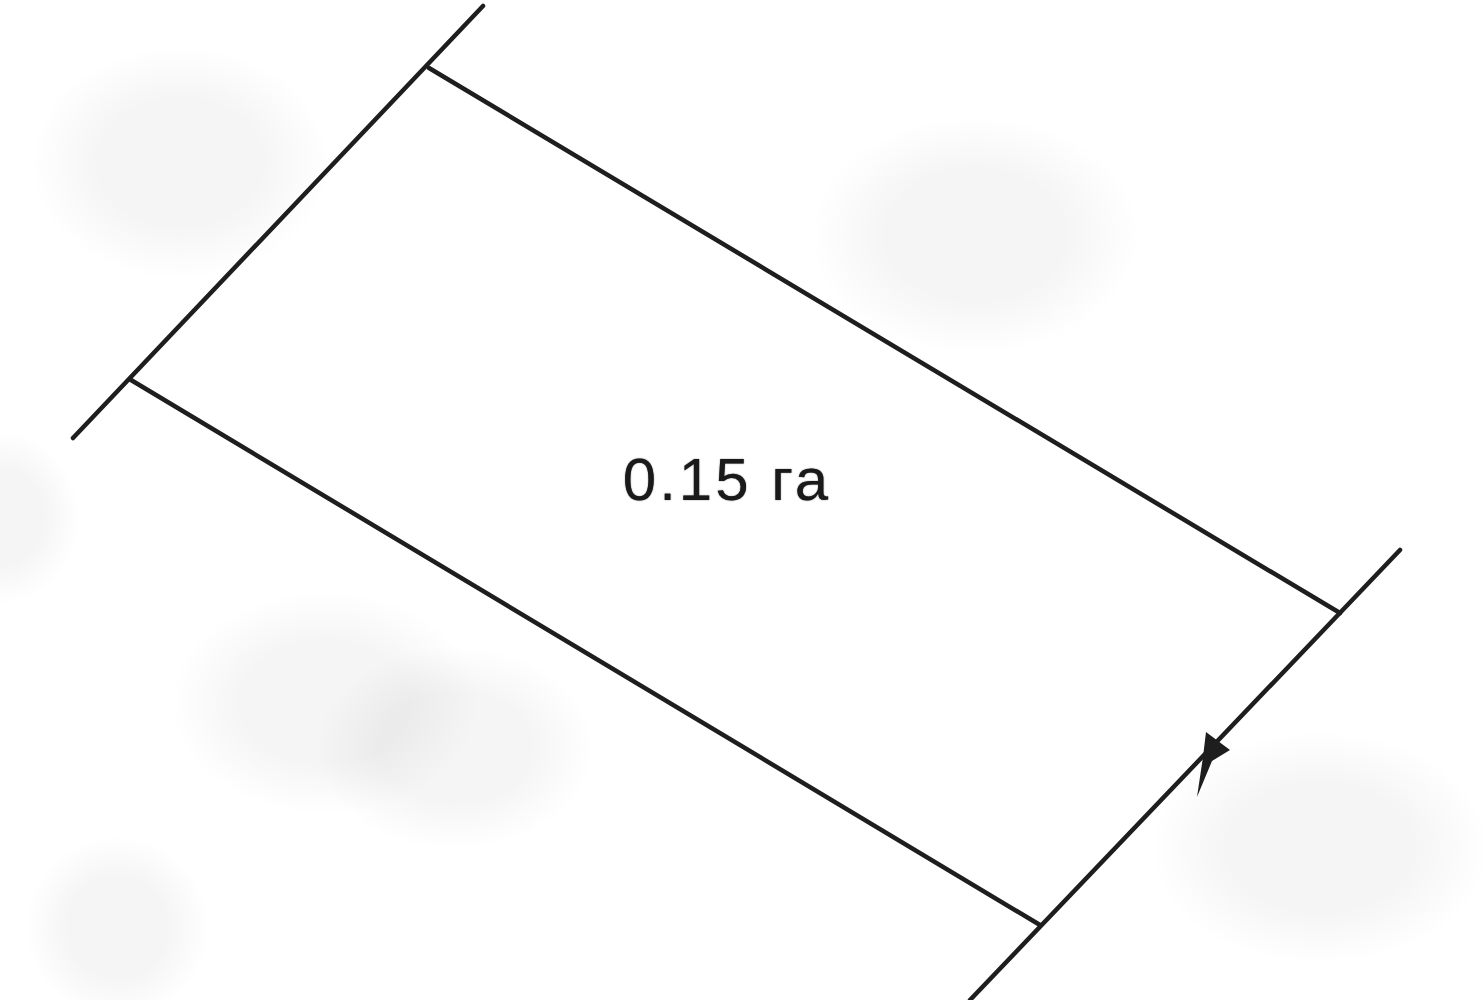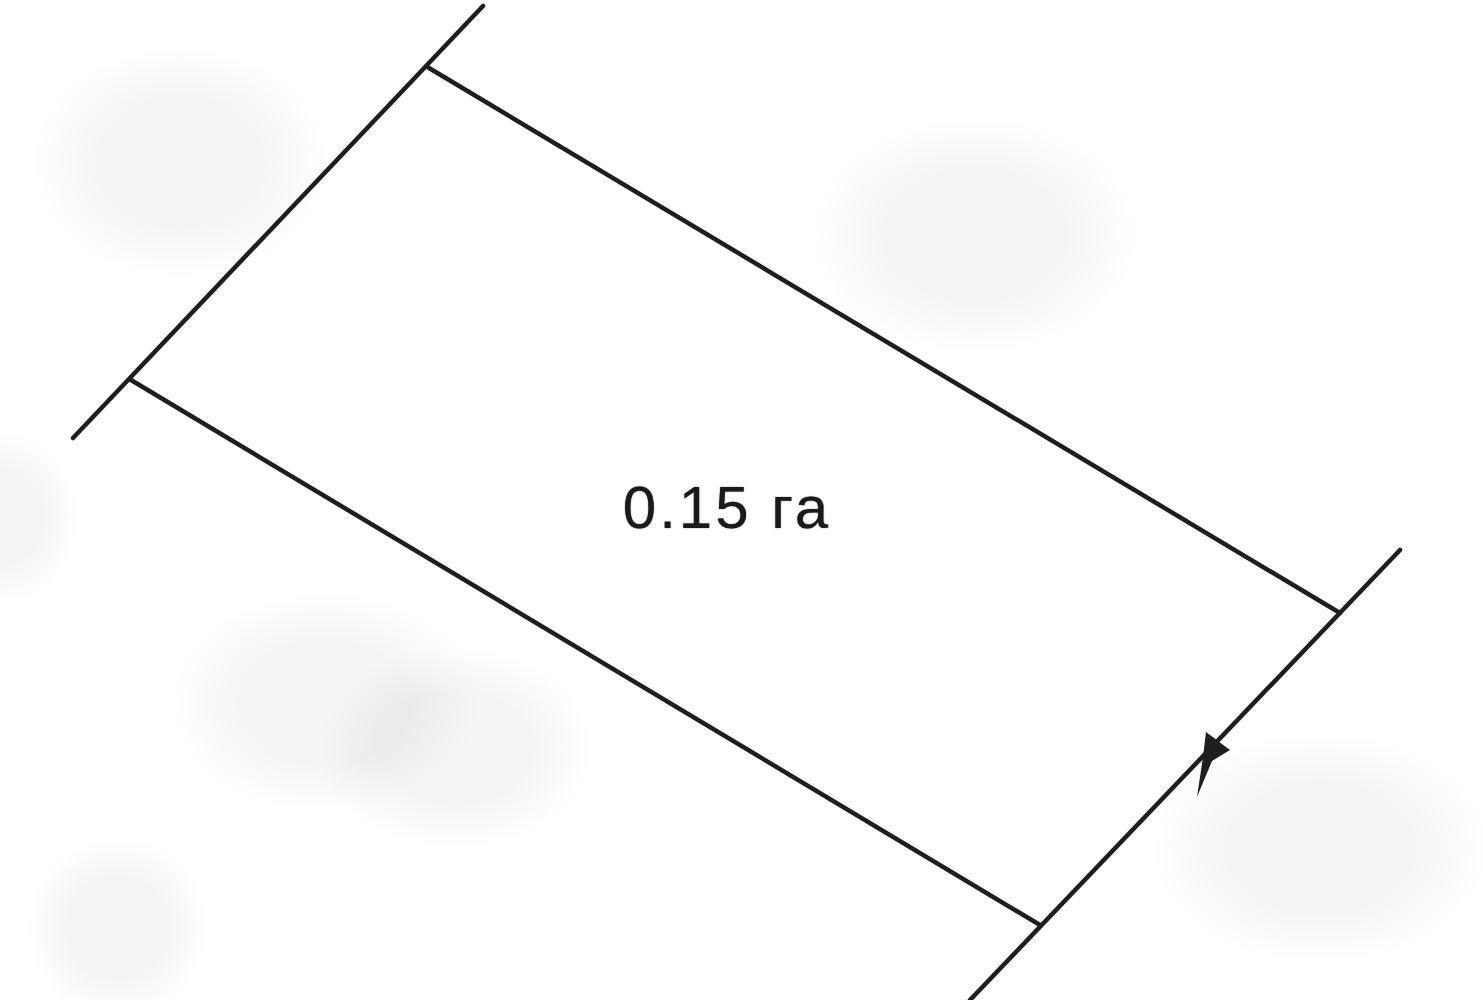--- a/index.html
+++ b/index.html
@@ -70,15 +70,15 @@
   <svg id="plot-svg" width="1483" height="1000" viewBox="0 0 1483 1000">
     <g>
         <line x1="483" y1="6" x2="73" y2="438" stroke="#1e1e1e"></line>
         <line x1="429" y1="68" x2="1340" y2="613" stroke="#1e1e1e"></line>
         <line x1="131" y1="380" x2="1040" y2="925" stroke="#1e1e1e"></line>
         <line x1="1400" y1="550" x2="970" y2="1000" stroke="#1e1e1e"></line>
       </g>
     <polygon points="1206,732 1230,750 1212,761 1197,797 1203,757" fill="#1e1e1e"></polygon>
   </svg>
 
-  <div id="area-label" style="left: 727px; top: 507px; color: rgb(26, 26, 26);">0.15 га</div>
+  <div id="area-label" style="left: 727px; top: 479px; color: rgb(26, 26, 26);">0.15 га</div>
 
 </div>
 
 </body></html>

